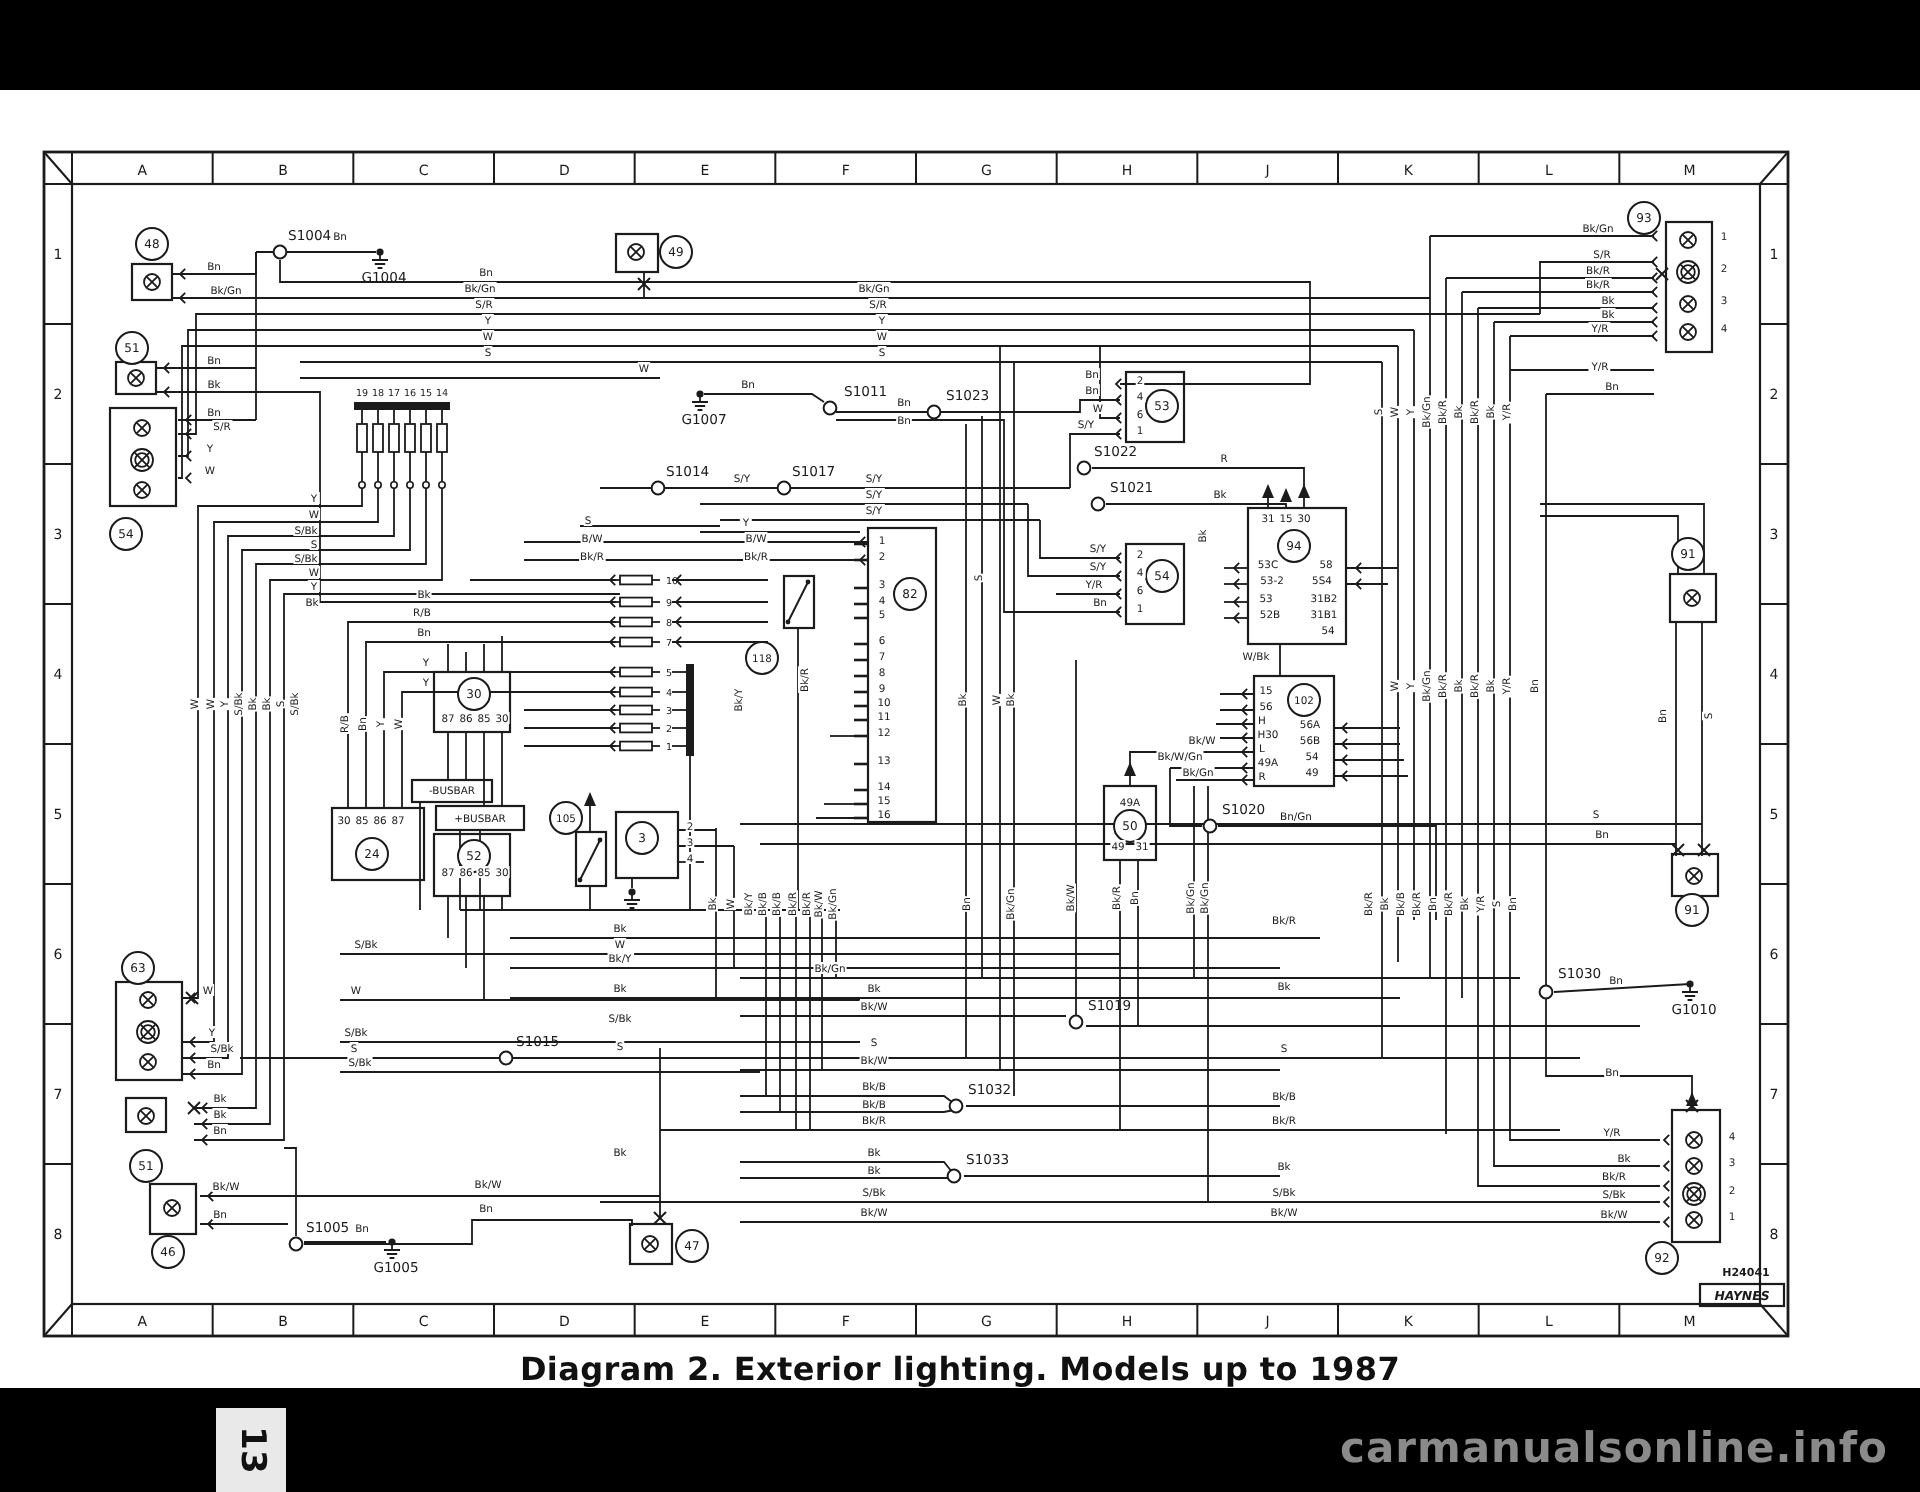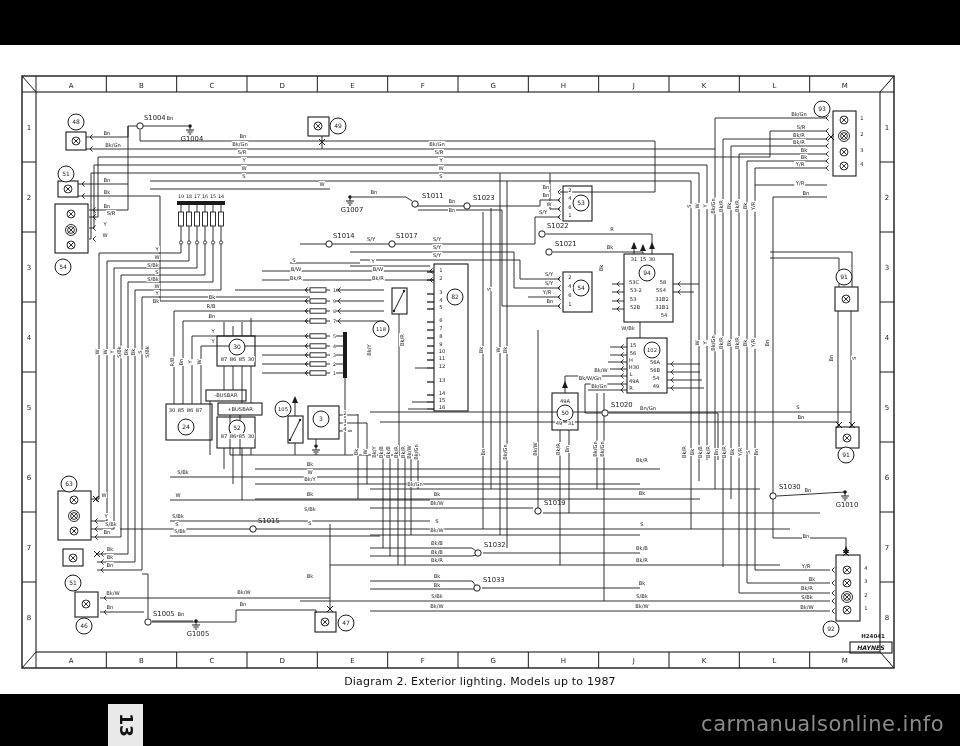--- a/index.html
+++ b/index.html
@@ -2,25 +2,25 @@
 <html><head>
 <meta charset="utf-8">
 <style>
   html,body{margin:0;padding:0;background:#ffffff;}
   #stage{position:relative;width:960px;height:746px;background:#fff;overflow:hidden;
          font-family:"DejaVu Sans","Liberation Sans",sans-serif;}
   .bar{position:absolute;left:0;width:960px;background:#000;}
   #topbar{top:0;height:45px;}
   #botbar{top:694px;height:52px;}
   #caption{position:absolute;left:0;top:675px;width:960px;text-align:center;
-           font-size:11px;font-weight:normal;color:#111;letter-spacing:.2px;}
+           font-size:16px;font-weight:bold;color:#111;letter-spacing:.2px;}
   #pagenumbox{position:absolute;left:108px;top:704px;width:35px;height:42px;background:#e9e9e9;
               display:flex;align-items:center;justify-content:center;}
   #pagenum{transform:rotate(90deg);font-size:17px;font-weight:bold;color:#111;}
-  #watermark{position:absolute;right:16px;top:712px;font-size:21px;font-weight:normal;
+  #watermark{position:absolute;right:16px;top:712px;font-size:21px;font-weight:bold;
              color:#8a8a8a;letter-spacing:.5px;}
   svg text{fill:#1b1b1b;}
 </style>
 </head>
 <body>
 
 <div id="stage">
   <div id="topbar" class="bar"></div>
   <svg id="diagram" width="960" height="746" viewBox="0 0 960 746" style="position:absolute;left:0;top:0">
       <g>

